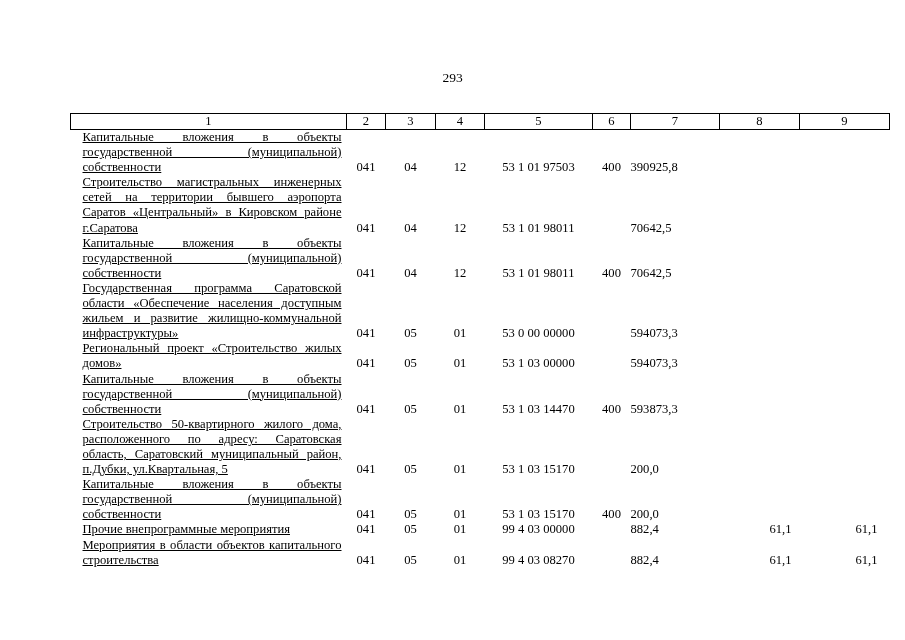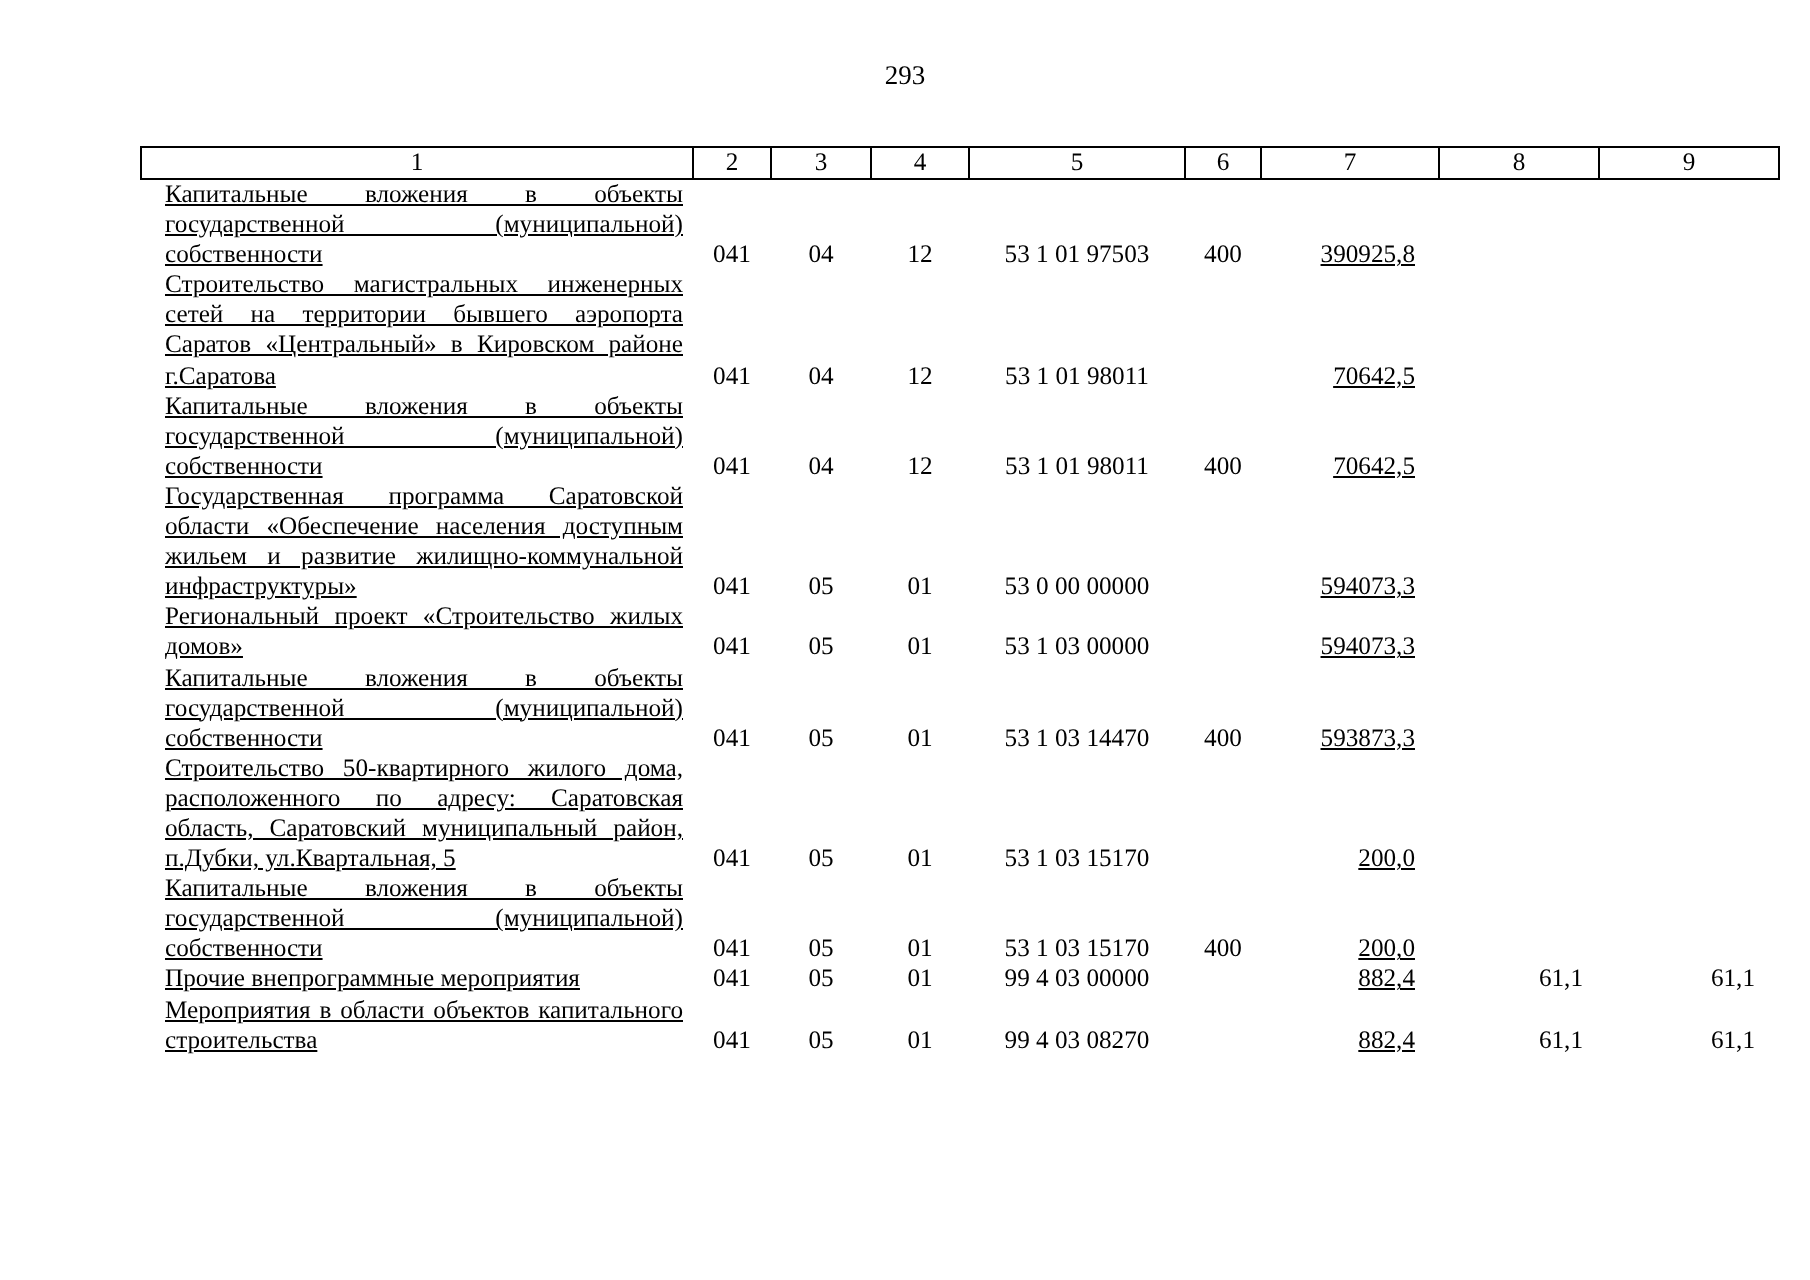--- a/index.html
+++ b/index.html
@@ -13,20 +13,21 @@
     position: relative;
     width: 905px;
     height: 640px;
     background: #ffffff;
     overflow: hidden;
   }
   .page-number {
     text-align: center;
     padding-top: 30px;
     font-size: 13.5px;
+    margin-top: 40px;
   }
   table.budget-table {
     border-collapse: collapse;
     table-layout: fixed;
     width: 810px;
     margin: 27px 0 0 70px;
     font-size: 12.6px;
   }
   thead th {
     border: 1px solid #000000;
@@ -54,21 +55,21 @@
   td.col1 {
     text-align: justify;
     padding-left: 12px;
     padding-right: 5px;
     text-decoration: underline;
   }
   td.col2, td.col3, td.col4, td.col5, td.col6 {
     text-align: center;
     white-space: nowrap;
   }
-  td.col7 { text-align: right; padding-right: 12px; white-space: nowrap; text-decoration: underline; }
+  td.col7 { text-align: left; padding-right: 12px; white-space: nowrap; }
   td.col8 { text-align: right; padding-right: 8px;  white-space: nowrap; }
   td.col9 { text-align: right; padding-right: 12px; white-space: nowrap; }
 </style>
 </head>
 <body>
 
 <div class="page">
   <div class="page-number">293</div>
 
   <table class="budget-table">

